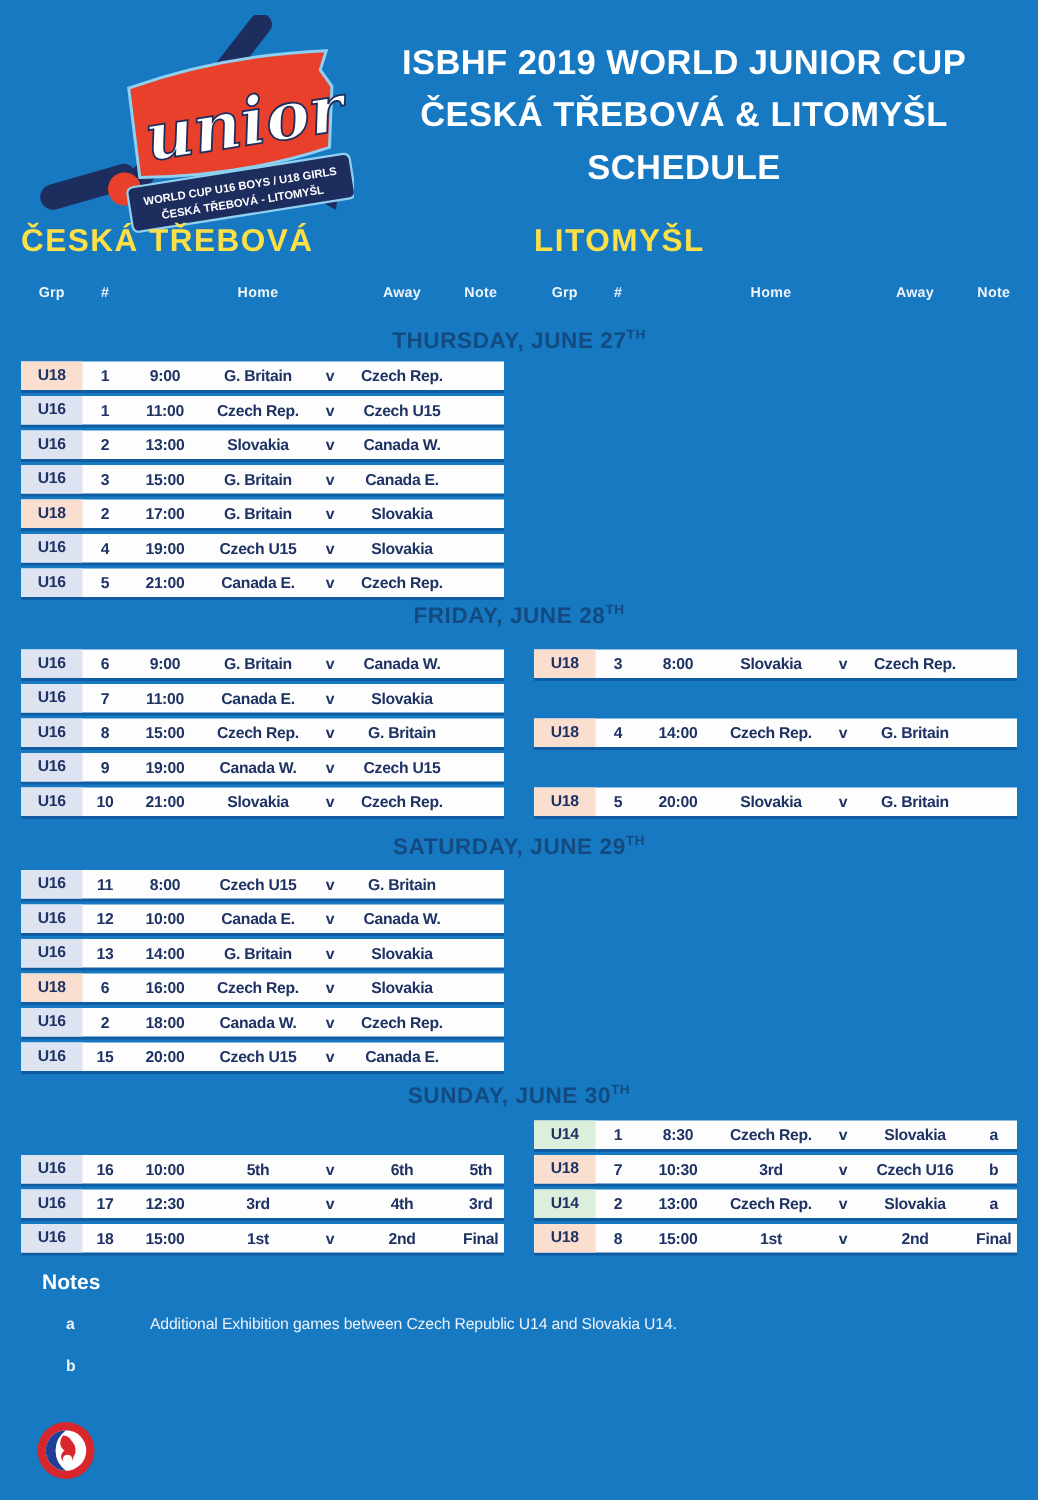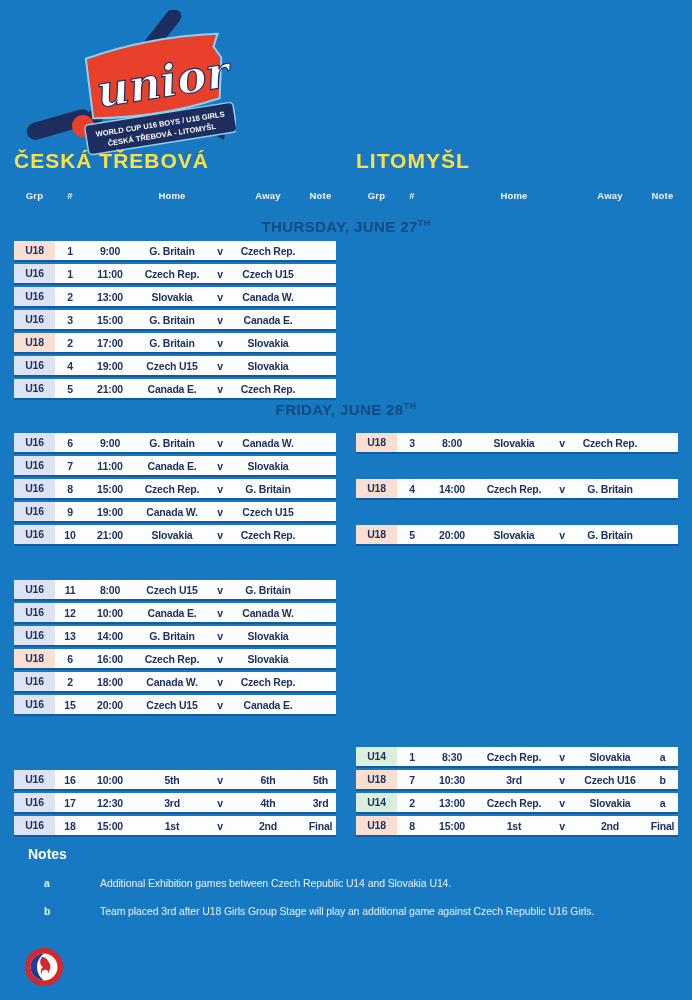--- a/index.html
+++ b/index.html
@@ -71,20 +71,25 @@
       <circle cx="57" cy="116" r="11" fill="#e8402a"></circle>
 
       <g transform="rotate(-9 132 120)">
         <rect x="60" y="104" width="150" height="30" rx="4" fill="#1d2d5e" stroke="#8fd0f0" stroke-width="1.5"></rect>
         <text x="135" y="117" text-anchor="middle" font-size="7.5" font-weight="bold" fill="#ffffff" font-family="Liberation Sans, sans-serif">WORLD CUP U16 BOYS / U18 GIRLS</text>
         <text x="135" y="128" text-anchor="middle" font-size="7.5" font-weight="bold" fill="#ffffff" font-family="Liberation Sans, sans-serif">ČESKÁ TŘEBOVÁ - LITOMYŠL</text>
       </g>
     </svg>
   </div>
 
+  <div class="title">
+    <div>ISBHF 2019 WORLD JUNIOR CUP</div>
+    <div>ČESKÁ TŘEBOVÁ &amp; LITOMYŠL</div>
+    <div>SCHEDULE</div>
+  </div>
 
   <div class="venue venue-left">ČESKÁ TŘEBOVÁ</div>
   <div class="venue venue-right">LITOMYŠL</div>
 
   <div class="colhead colhead-left grid7">
     <span>Grp</span>
     <span>#</span>
     <span></span>
     <span>Home</span>
     <span></span>
@@ -98,21 +103,20 @@
     <span>Home</span>
     <span></span>
     <span>Away</span>
     <span>Note</span>
   </div>
 
   <div class="notes-title">Notes</div>
   <div class="note-key note-a">a</div>
   <div class="note-text note-a">Additional Exhibition games between Czech Republic U14 and Slovakia U14.</div>
   <div class="note-key note-b">b</div>
-  <div class="note-text note-b">Team placed 3rd after U18 Girls Group Stage will play an additional game against Czech Republic U16 Girls.</div>
 
   <div class="fed-logo">
     <svg viewBox="0 0 40 40" width="40" height="40">
       <circle cx="20" cy="20" r="19" fill="#d7262c"></circle>
       <circle cx="20" cy="20" r="13.5" fill="#ffffff"></circle>
       <path d="M20,6.5 A13.5,13.5 0 0 0 20,33.5 A17,17 0 0 1 13,20 A17,17 0 0 1 20,6.5 Z" fill="#1f3f96"></path>
       <path d="M18,10 C15,14 16,18 19,20 C16,22 16,26 19,28 C22,29 25,27 25,24 C27,22 27,17 24,14 C23,12 21,10 18,10 Z" fill="#d7262c"></path>
       <circle cx="21" cy="26" r="3.2" fill="#ffffff"></circle>
     </svg>
   </div>
@@ -253,20 +257,21 @@
       <div class="row grid7" style="top: 92px;">
         <span class="cell cell-grp" style="background: rgb(250, 223, 208);">U18</span>
         <span class="cell">5</span>
         <span class="cell">20:00</span>
         <span class="cell">Slovakia</span>
         <span class="cell">v</span>
         <span class="cell">G. Britain</span>
         <span class="cell"></span>
       </div>
     </div>
+    <div class="day-header day-2"><span>SATURDAY, JUNE 29</span><sup>TH</sup></div>
     <div class="rows left rows-2">
       <div class="row grid7" style="top: 0px;">
         <span class="cell cell-grp" style="background: rgb(221, 227, 240);">U16</span>
         <span class="cell">11</span>
         <span class="cell">8:00</span>
         <span class="cell">Czech U15</span>
         <span class="cell">v</span>
         <span class="cell">G. Britain</span>
         <span class="cell"></span>
       </div>
@@ -309,20 +314,21 @@
       <div class="row grid7" style="top: 115px;">
         <span class="cell cell-grp" style="background: rgb(221, 227, 240);">U16</span>
         <span class="cell">15</span>
         <span class="cell">20:00</span>
         <span class="cell">Czech U15</span>
         <span class="cell">v</span>
         <span class="cell">Canada E.</span>
         <span class="cell"></span>
       </div>
     </div>
+    <div class="day-header day-3"><span>SUNDAY, JUNE 30</span><sup>TH</sup></div>
     <div class="rows left rows-3">
       <div class="row grid7" style="top: 23px;">
         <span class="cell cell-grp" style="background: rgb(221, 227, 240);">U16</span>
         <span class="cell">16</span>
         <span class="cell">10:00</span>
         <span class="cell">5th</span>
         <span class="cell">v</span>
         <span class="cell">6th</span>
         <span class="cell">5th</span>
       </div>

